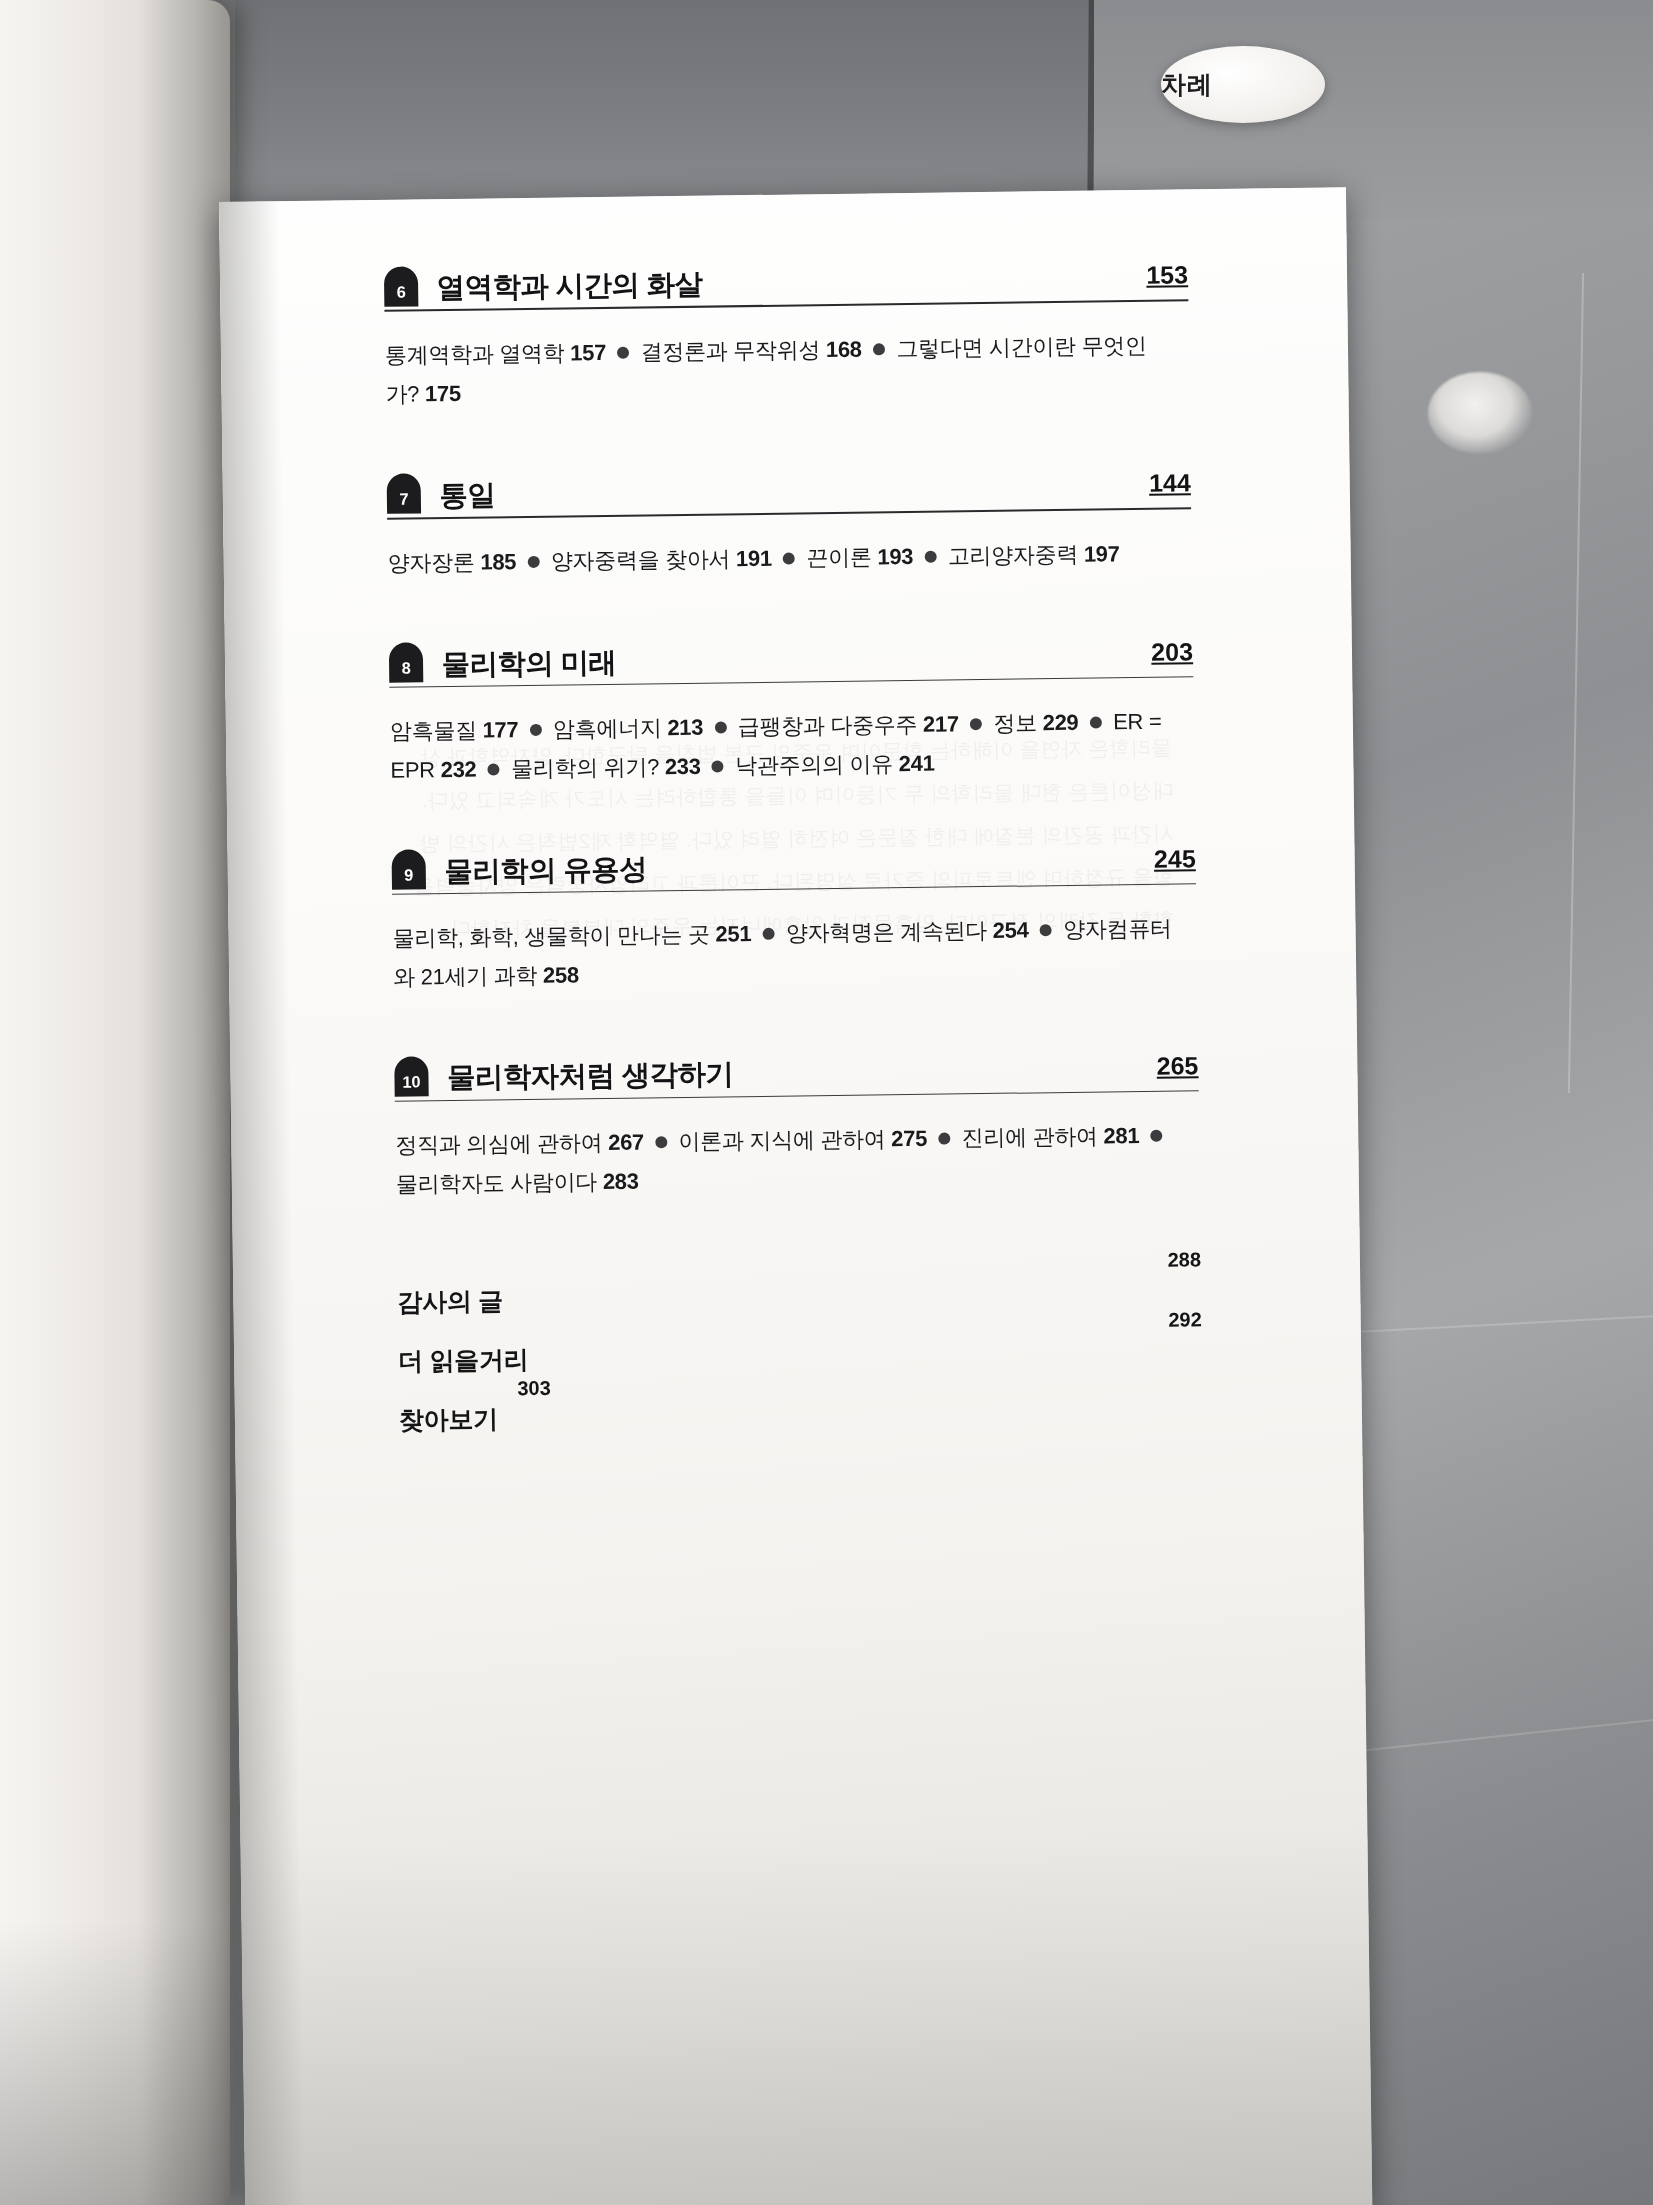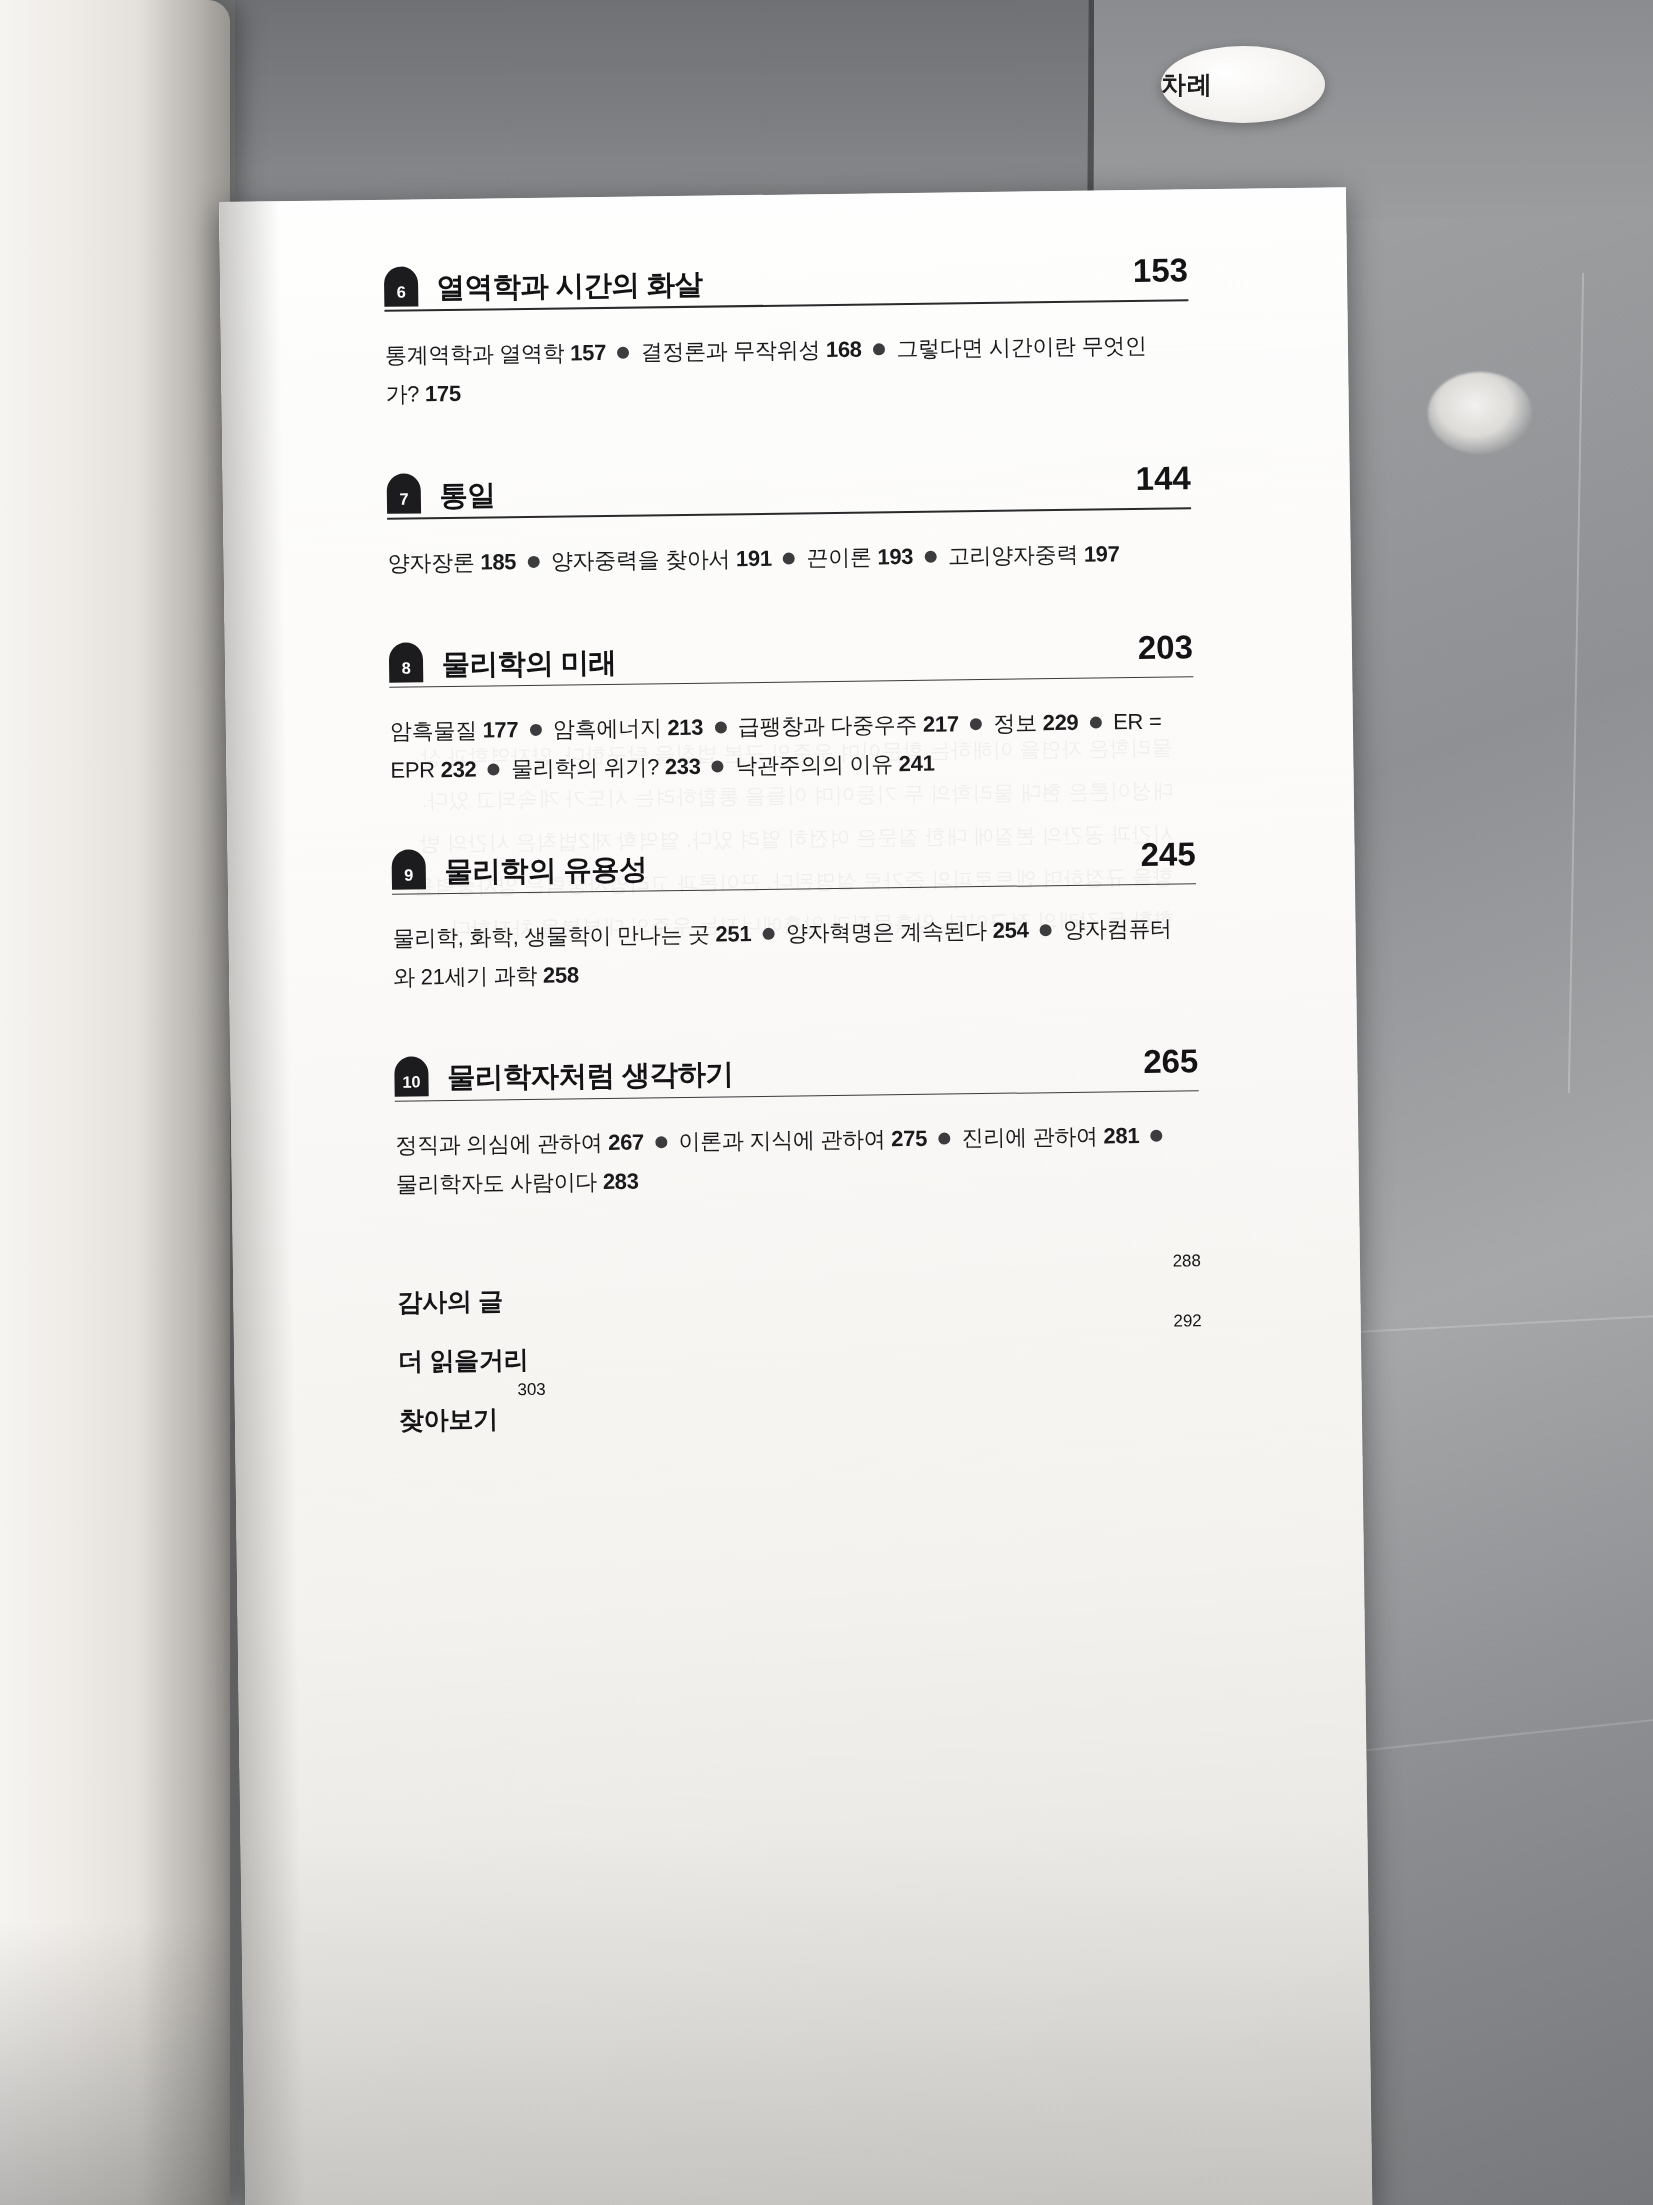--- a/index.html
+++ b/index.html
@@ -194,24 +194,25 @@
     font-weight: 700;
     color: #131315;
     margin-left: 18.6px;
     letter-spacing: -0.5px;
     line-height: 1;
     padding-bottom: 4.4px;
     white-space: nowrap;
   }
   .chap-page {
     margin-left: auto;
-    font-size: 33px;
+    font-size: 25px;
     font-weight: 700;
     color: #141416;
     padding-bottom: 6.6px;
+    text-decoration: underline;
   }
   .chap-rule {
     height: 2.2px;
     background: #2a2a2c;
     margin-top: 3.3px;
   }
   .chap-rule.thin {
     height: 1.6px;
     background: #3a3a3c;
   }
@@ -247,22 +248,22 @@
     font-size: 25px;
     color: #151517;
     font-weight: 600;
     height: 59px;
   }
   .bm-label {
     letter-spacing: -0.3px;
   }
   .bm-page {
     margin-left: auto;
-    font-weight: 400;
-    font-size: 17px;
+    font-weight: 700;
+    font-size: 20px;
   }
   .bm-row.r1 .bm-page { position: relative; top: -34px; }
   .bm-row.r2 .bm-page { position: relative; top: -33px; }
   .bm-row.r3 .bm-page { position: relative; top: -32px; margin-left: 20px; }
 
   
   .ghost {
     position: absolute;
     left: 180px;
     top: 536px;

